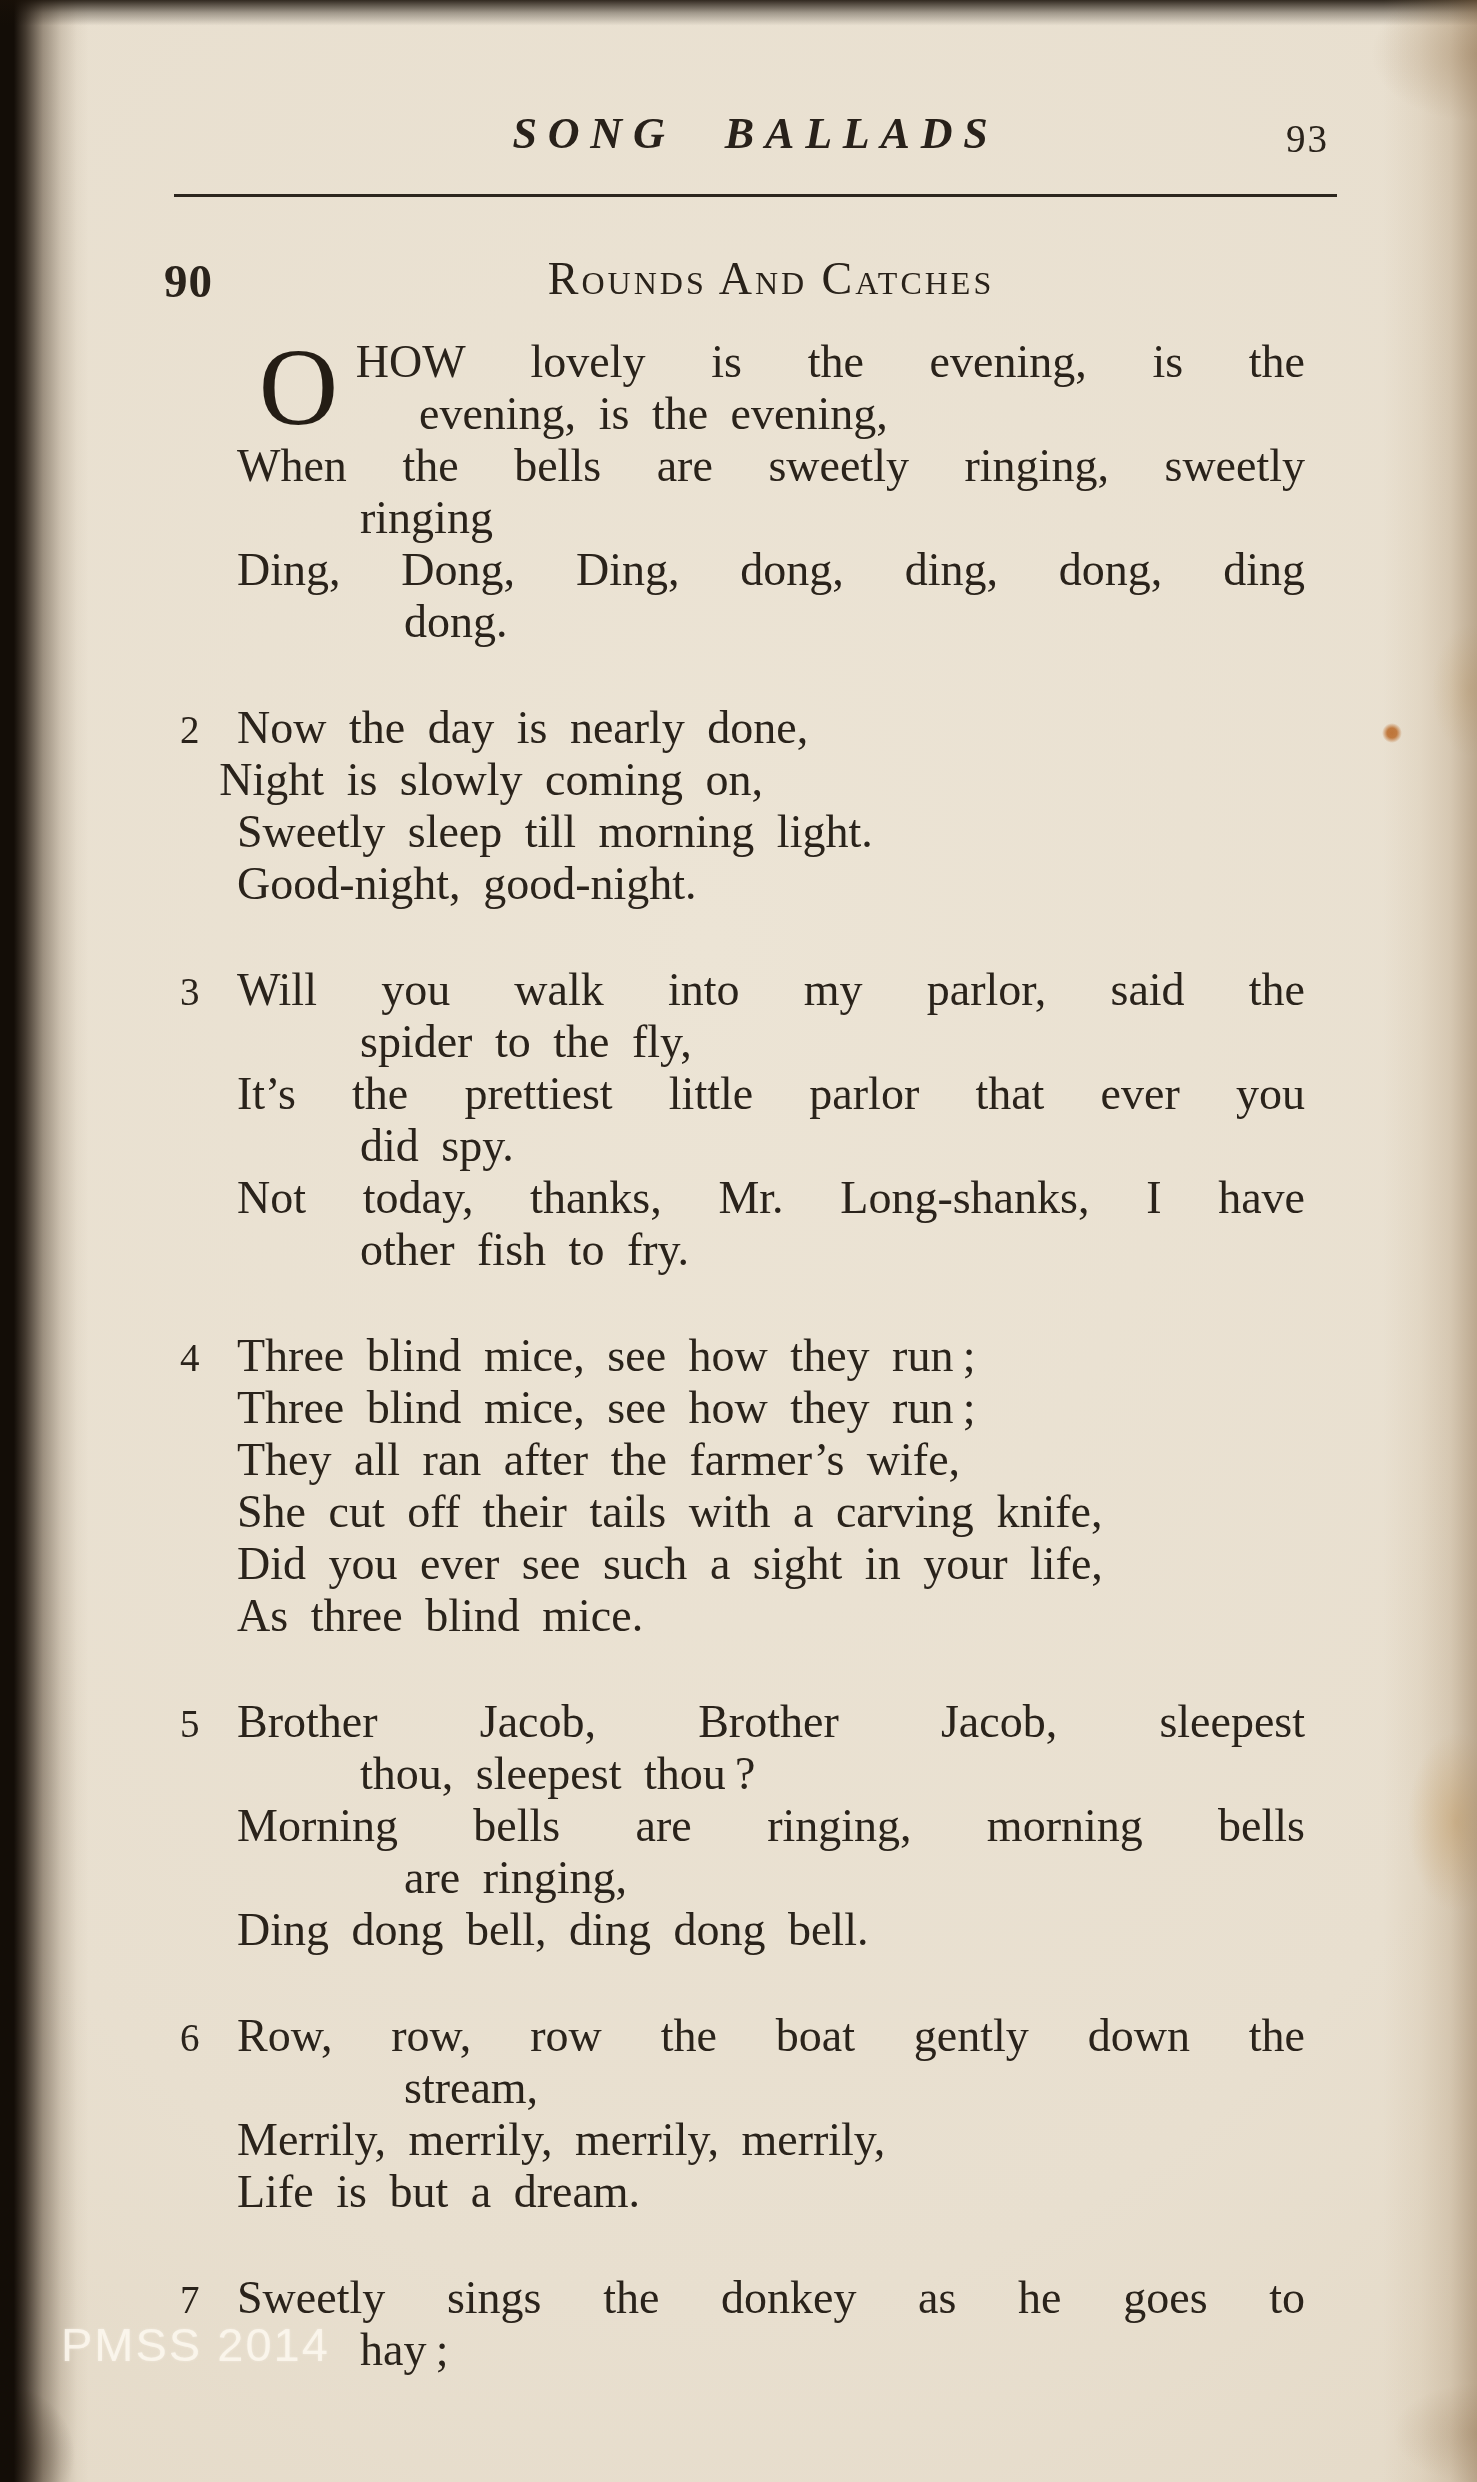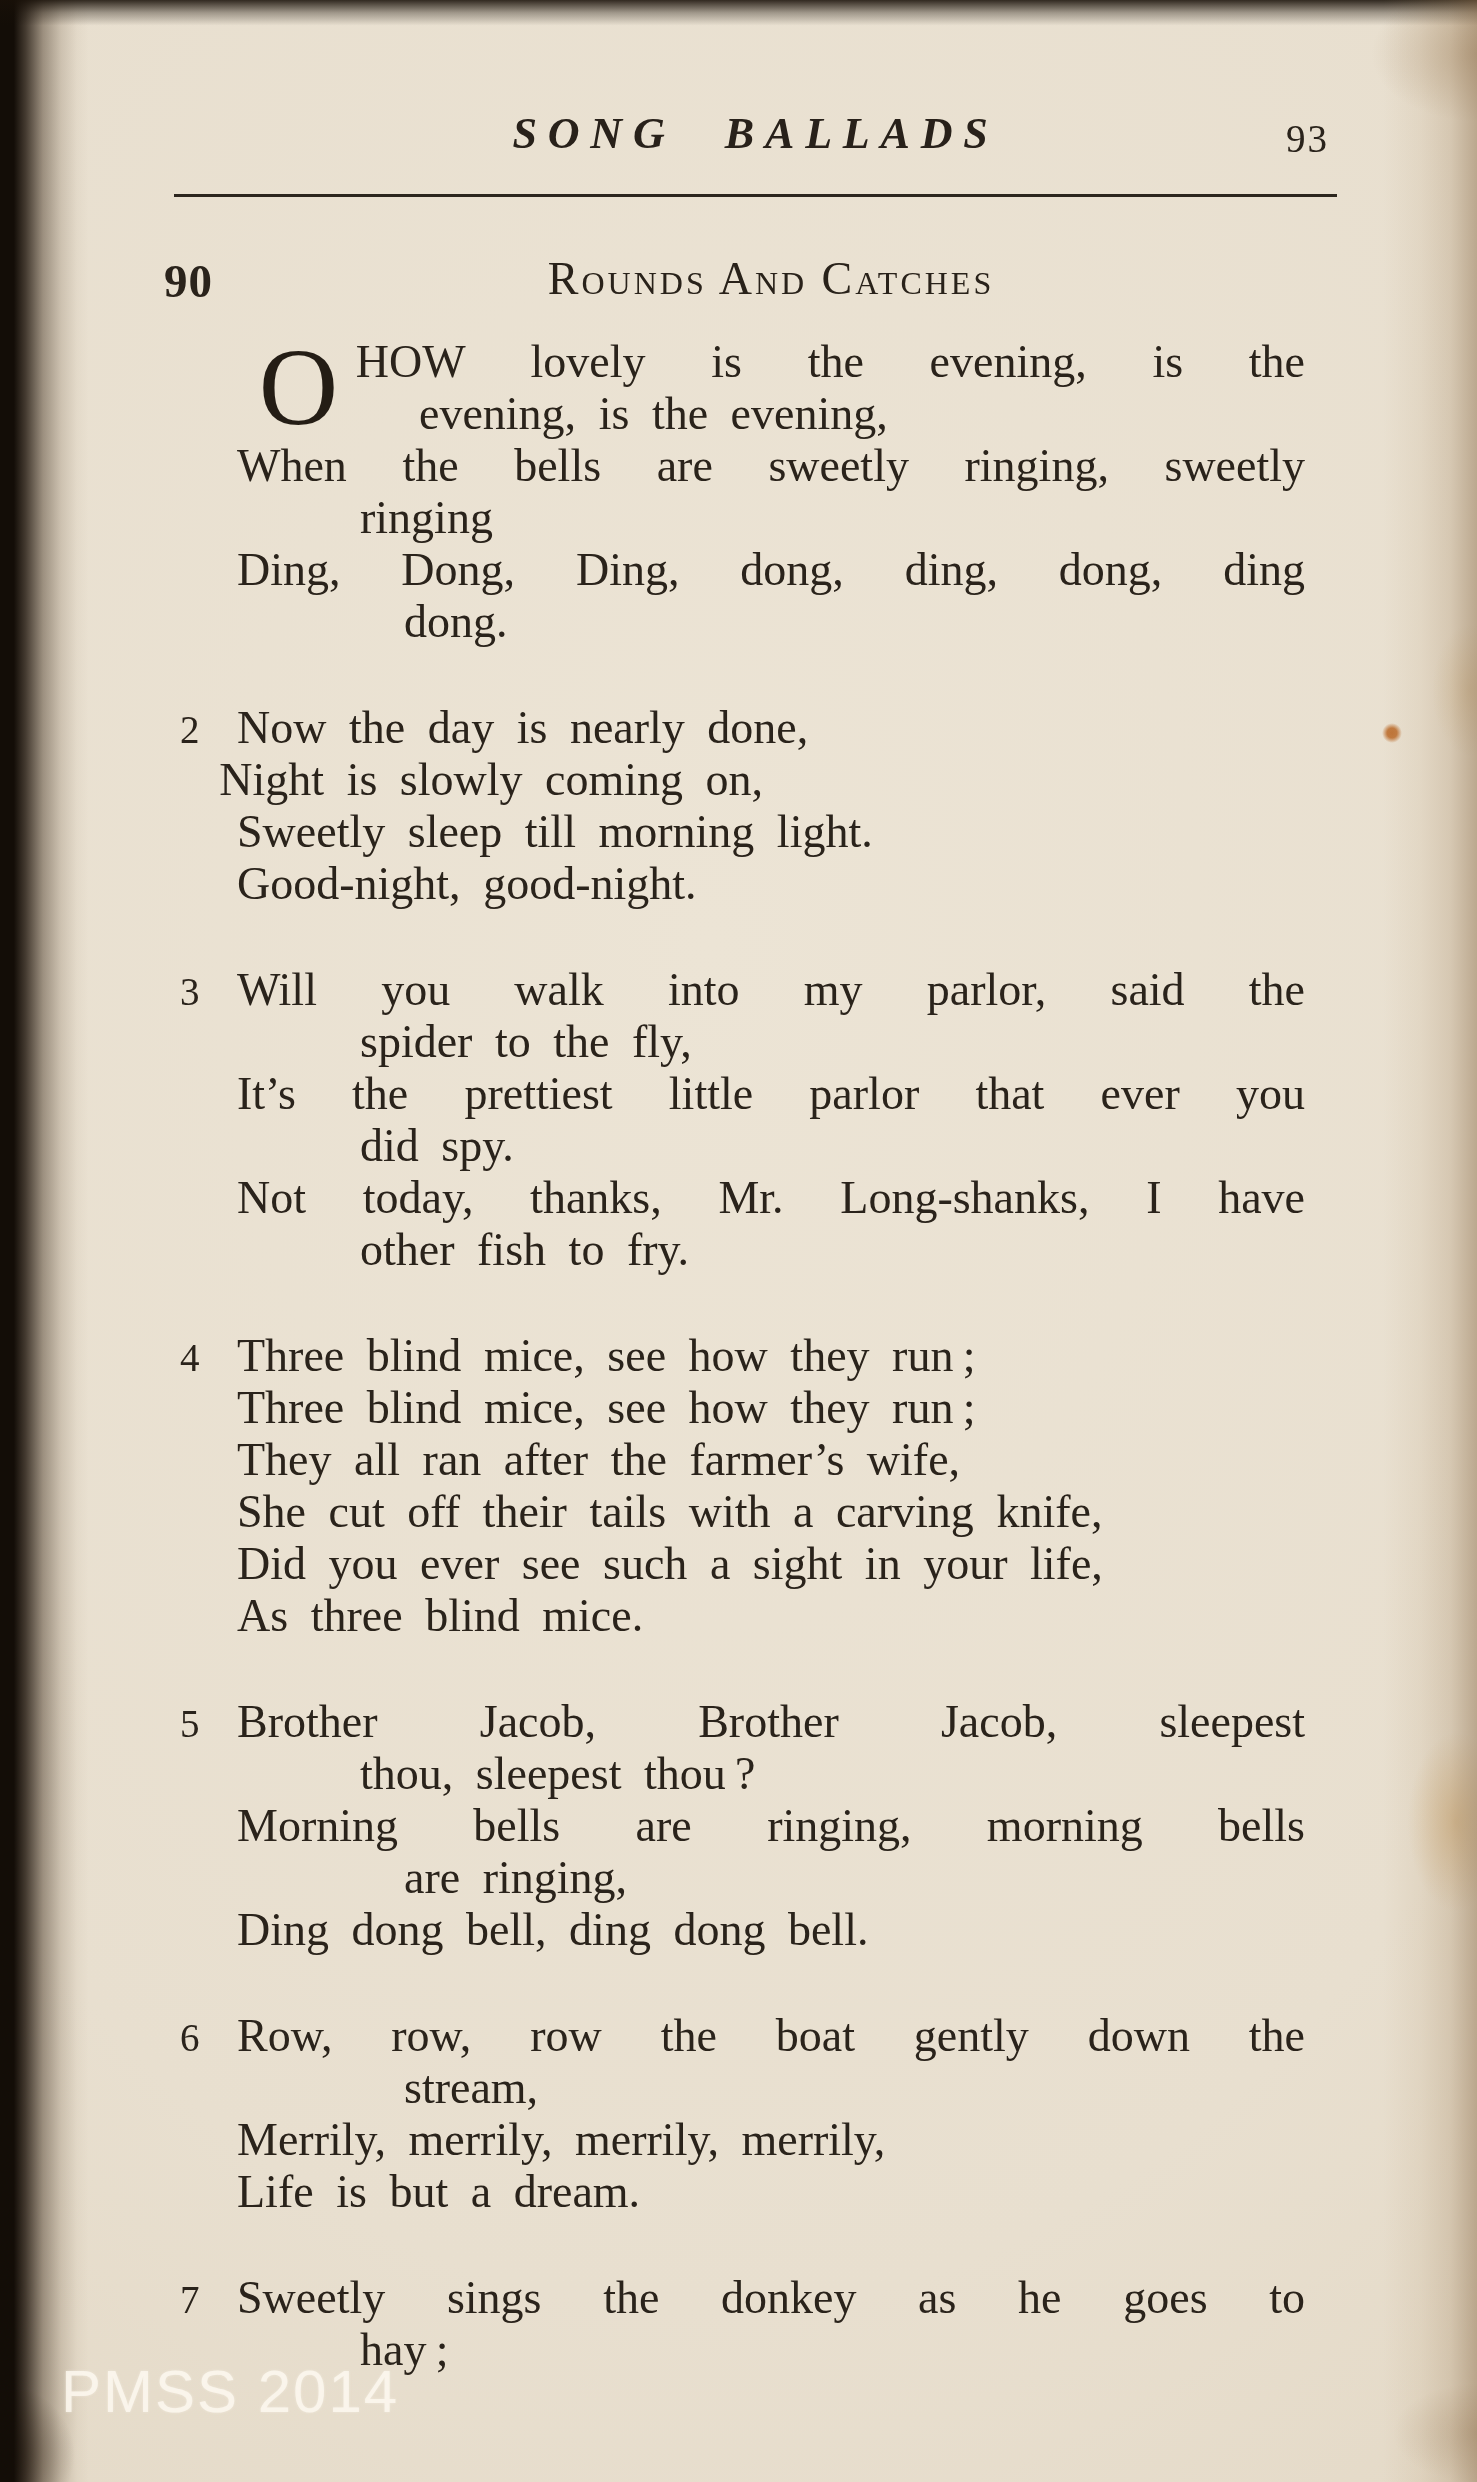--- a/index.html
+++ b/index.html
@@ -92,24 +92,23 @@
     float:left;
     font-size:110px; line-height:95px; height:97px;
     margin:3.9px 17.7px 0 21.7px;
     color:#241d15;
   }
 
   
   .watermark {
     position:absolute; left:61px; top:2317px; z-index:7;
     font-family:"Liberation Sans","DejaVu Sans",sans-serif;
-    font-size:60px; letter-spacing:2px;
+    font-size:47px; letter-spacing:2px;
     color:rgba(252,248,239,0.82);
     text-shadow:0 0 3px rgba(252,248,239,0.45);
-    margin-top:40px;
   }
 </style>
 </head>
 <body>
 
 <div class="page">
 
   <div class="running-head">
     <span class="head-title">SONG BALLADS</span>
     <span class="page-num">93</span>

